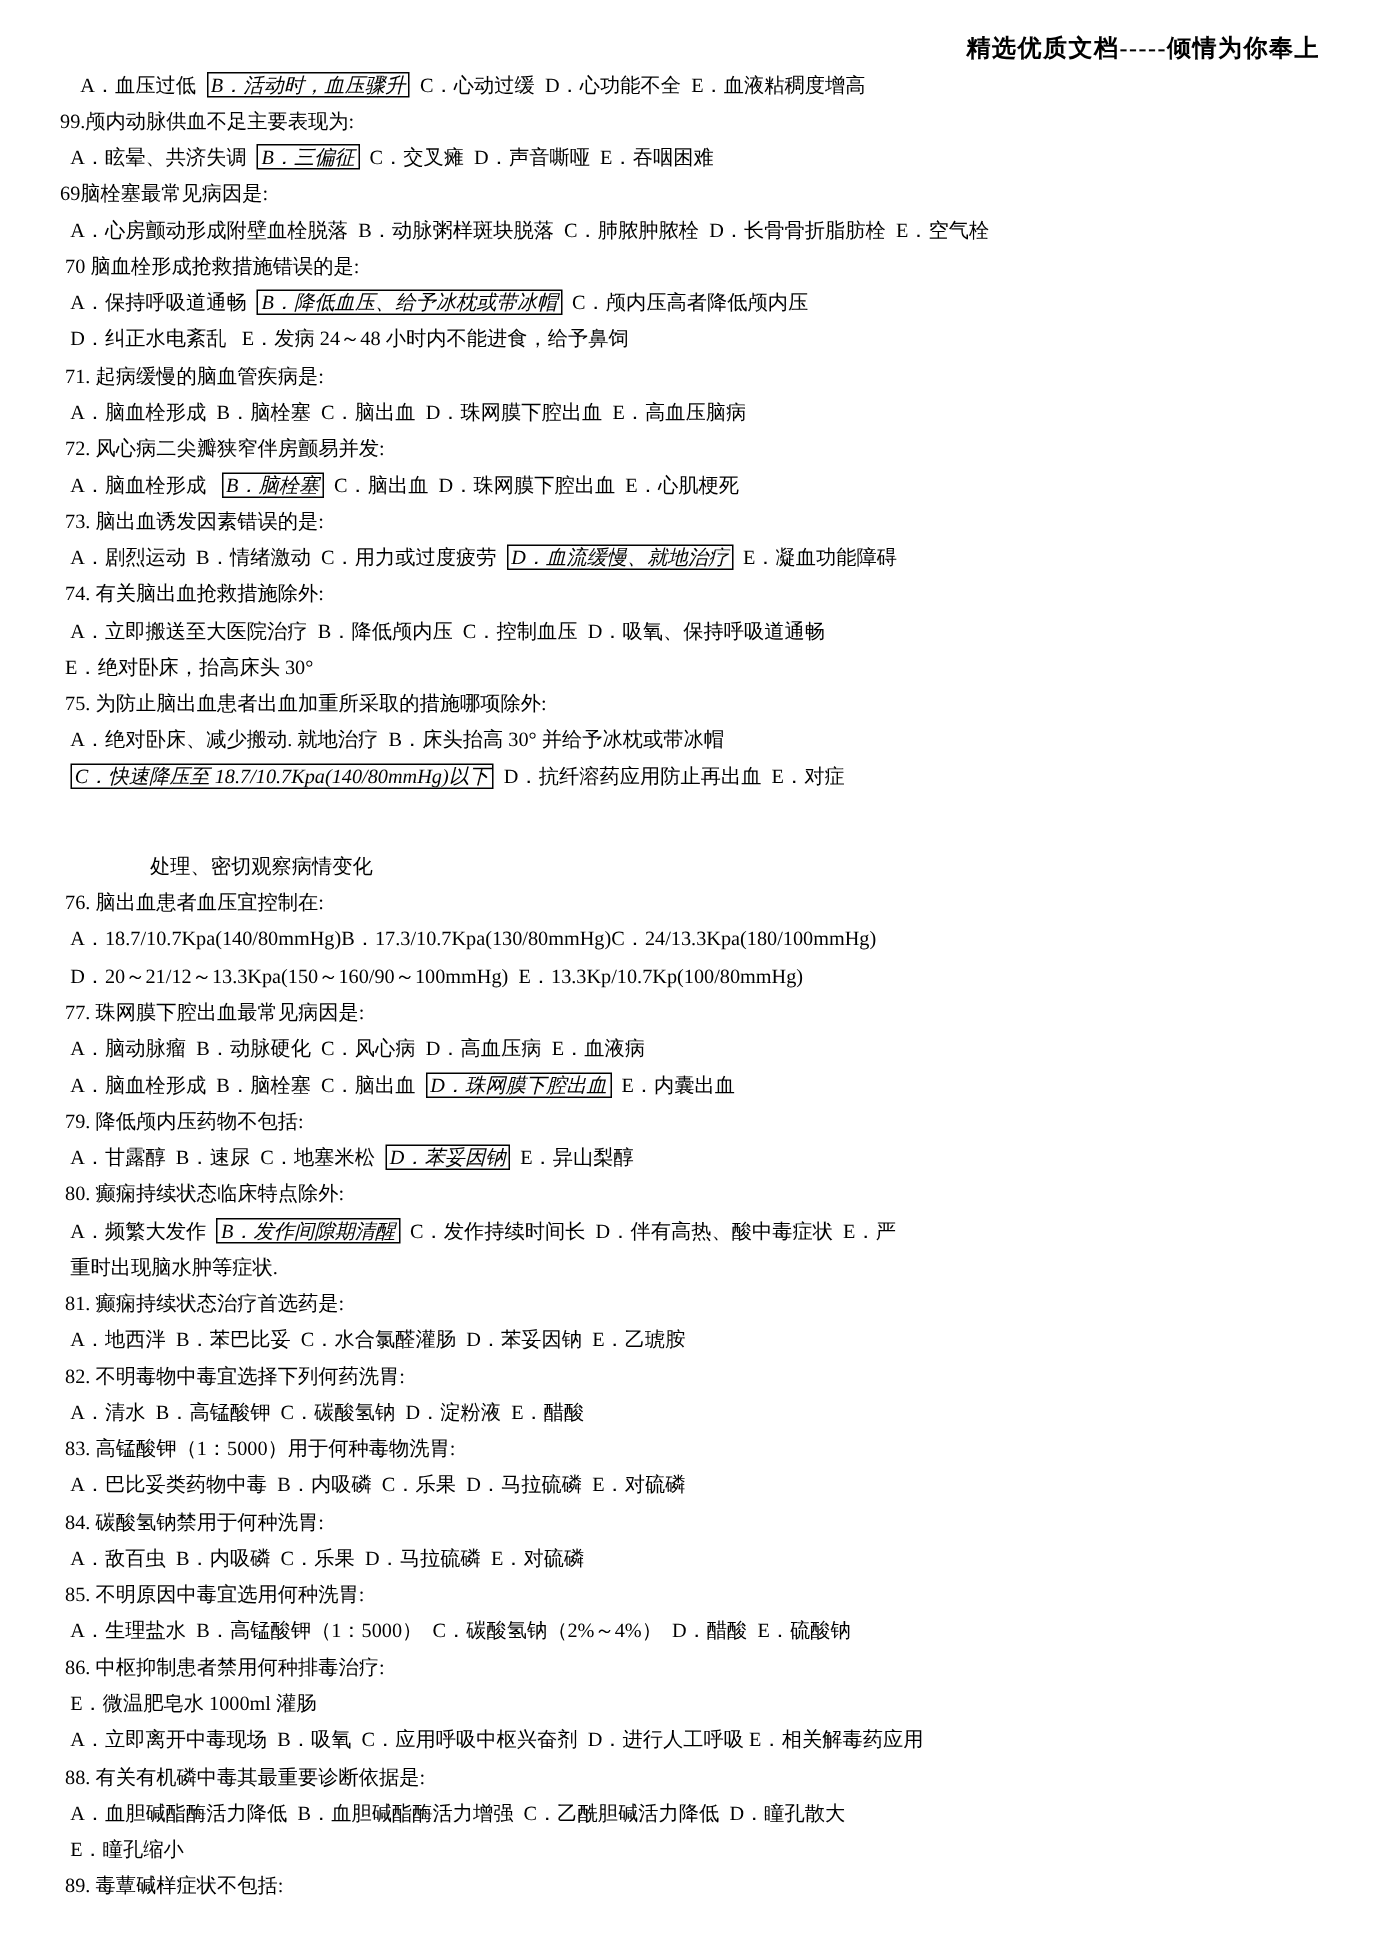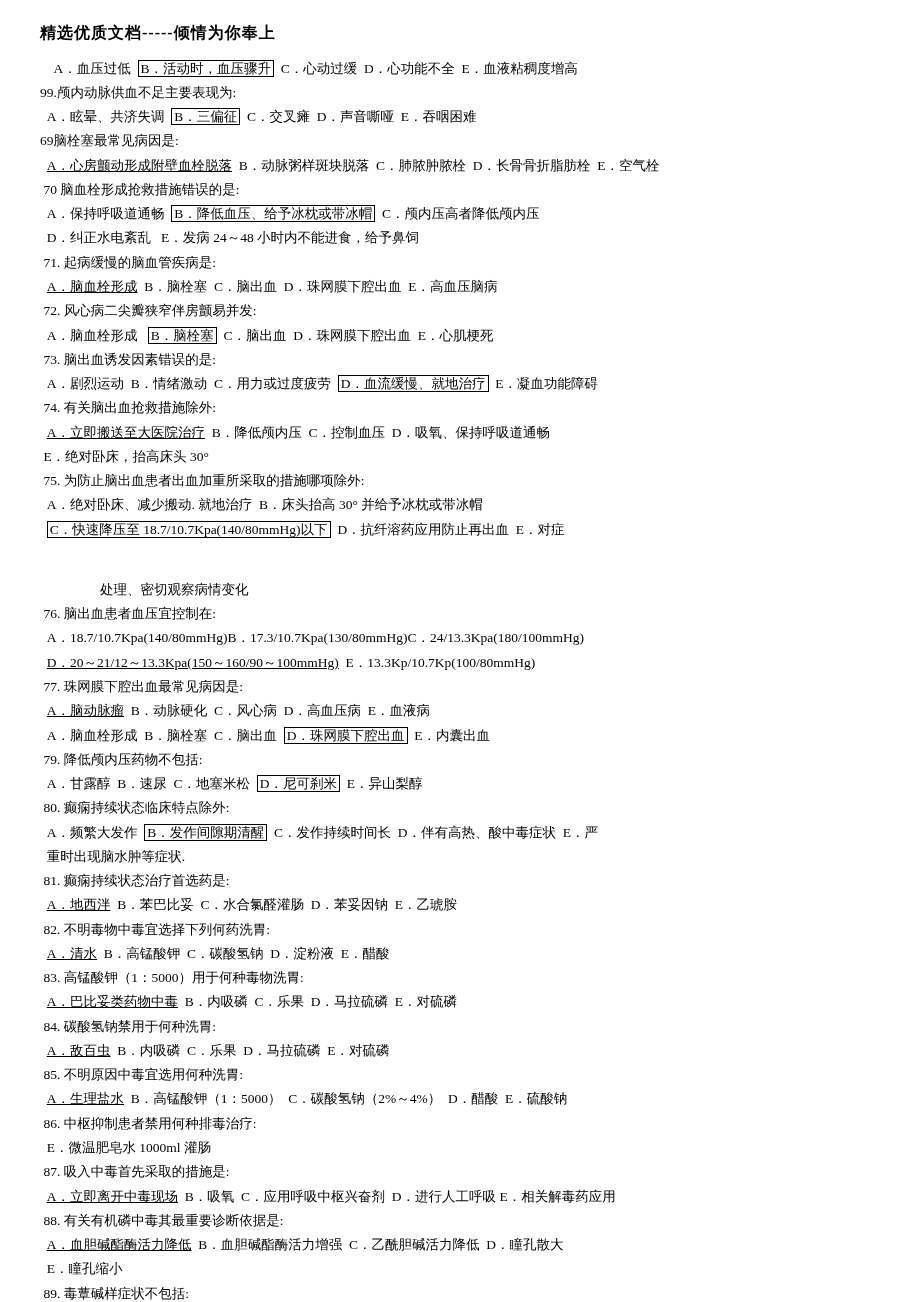--- a/index.html
+++ b/index.html
@@ -11,41 +11,40 @@
       background: #ffffff;
       font-family: SimSun, "宋体", serif;
       font-size: 14px;
       color: #000000;
       width: 920px;
       min-height: 1302px;
       padding: 20px 40px;
       line-height: 1.6;
     }
     .page-header {
-      text-align: left;
+      text-align: right;
       font-size: 16px;
       font-weight: bold;
-      margin-bottom: 12px;
       letter-spacing: 1px;
     }
     .content {
       font-size: 13.5px;
       line-height: 1.65;
     }
     .content p {
       margin-bottom: 2px;
       text-indent: 0;
     }
     .underline {
-      text-decoration: underline;
     }
     .boxed {
       border: 1px solid #000;
       padding: 0 2px;
       display: inline;
+      font-style: italic;
     }
   </style>
 </head>
 <body>
 
 <div class="page-header">精选优质文档-----倾情为你奉上</div>
 
 <div class="content">
   <p>
     &nbsp;&nbsp;&nbsp;&nbsp;A．血压过低&nbsp;&nbsp;<span class="boxed">B．活动时，血压骤升</span>&nbsp;&nbsp;C．心动过缓&nbsp;&nbsp;D．心功能不全&nbsp;&nbsp;E．血液粘稠度增高
@@ -125,21 +124,21 @@
   <p>
     &nbsp;&nbsp;<span class="underline">A．脑动脉瘤</span>&nbsp;&nbsp;B．动脉硬化&nbsp;&nbsp;C．风心病&nbsp;&nbsp;D．高血压病&nbsp;&nbsp;E．血液病
   </p>
   <p>
     &nbsp;&nbsp;A．脑血栓形成&nbsp;&nbsp;B．脑栓塞&nbsp;&nbsp;C．脑出血&nbsp;&nbsp;<span class="boxed">D．珠网膜下腔出血</span>&nbsp;&nbsp;E．内囊出血
   </p>
   <p>
     &nbsp;79. 降低颅内压药物不包括:
   </p>
   <p>
-    &nbsp;&nbsp;A．甘露醇&nbsp;&nbsp;B．速尿&nbsp;&nbsp;C．地塞米松&nbsp;&nbsp;<span class="boxed">D．尼可刹米</span>&nbsp;&nbsp;E．异山梨醇
+    &nbsp;&nbsp;A．甘露醇&nbsp;&nbsp;B．速尿&nbsp;&nbsp;C．地塞米松&nbsp;&nbsp;<span class="boxed">D．苯妥因钠</span>&nbsp;&nbsp;E．异山梨醇
   </p>
   <p>
     &nbsp;80. 癫痫持续状态临床特点除外:
   </p>
   <p>
     &nbsp;&nbsp;A．频繁大发作&nbsp;&nbsp;<span class="boxed">B．发作间隙期清醒</span>&nbsp;&nbsp;C．发作持续时间长&nbsp;&nbsp;D．伴有高热、酸中毒症状&nbsp;&nbsp;E．严
   </p>
   <p>
     &nbsp;&nbsp;重时出现脑水肿等症状.
   </p>
@@ -173,23 +172,20 @@
   <p>
     &nbsp;&nbsp;<span class="underline">A．生理盐水</span>&nbsp;&nbsp;B．高锰酸钾（1：5000）&nbsp;&nbsp;C．碳酸氢钠（2%～4%）&nbsp;&nbsp;D．醋酸&nbsp;&nbsp;E．硫酸钠
   </p>
   <p>
     &nbsp;86. 中枢抑制患者禁用何种排毒治疗:
   </p>
   <p>
     &nbsp;&nbsp;E．微温肥皂水 1000ml 灌肠
   </p>
   <p>
-    &nbsp;87. 吸入中毒首先采取的措施是:
-  </p>
-  <p>
     &nbsp;&nbsp;<span class="underline">A．立即离开中毒现场</span>&nbsp;&nbsp;B．吸氧&nbsp;&nbsp;C．应用呼吸中枢兴奋剂&nbsp;&nbsp;D．进行人工呼吸 E．相关解毒药应用
   </p>
   <p>
     &nbsp;88. 有关有机磷中毒其最重要诊断依据是:
   </p>
   <p>
     &nbsp;&nbsp;<span class="underline">A．血胆碱酯酶活力降低</span>&nbsp;&nbsp;B．血胆碱酯酶活力增强&nbsp;&nbsp;C．乙酰胆碱活力降低&nbsp;&nbsp;D．瞳孔散大
   </p>
   <p>
     &nbsp;&nbsp;E．瞳孔缩小

